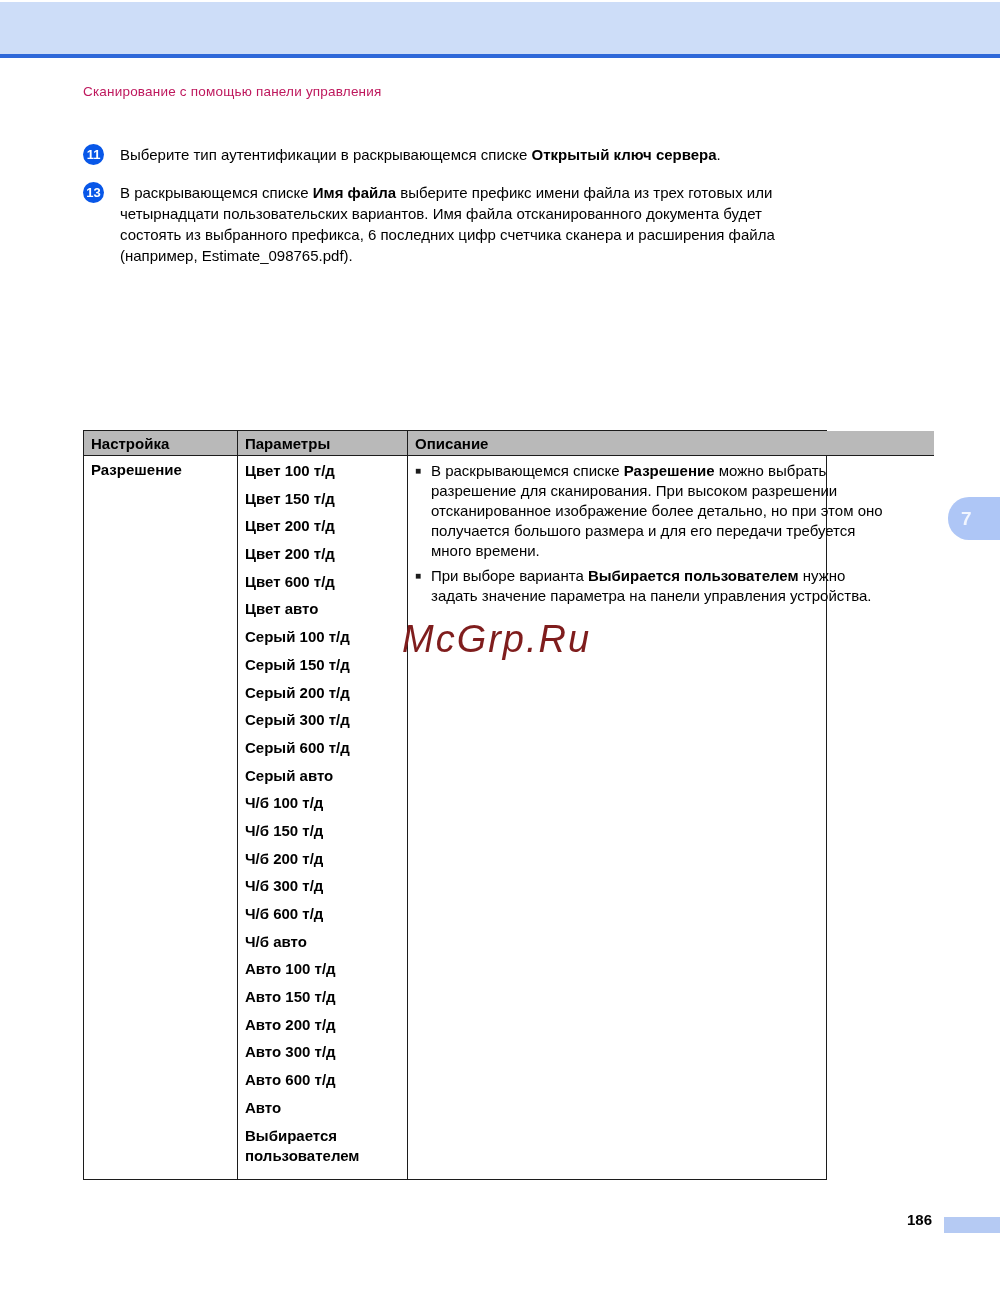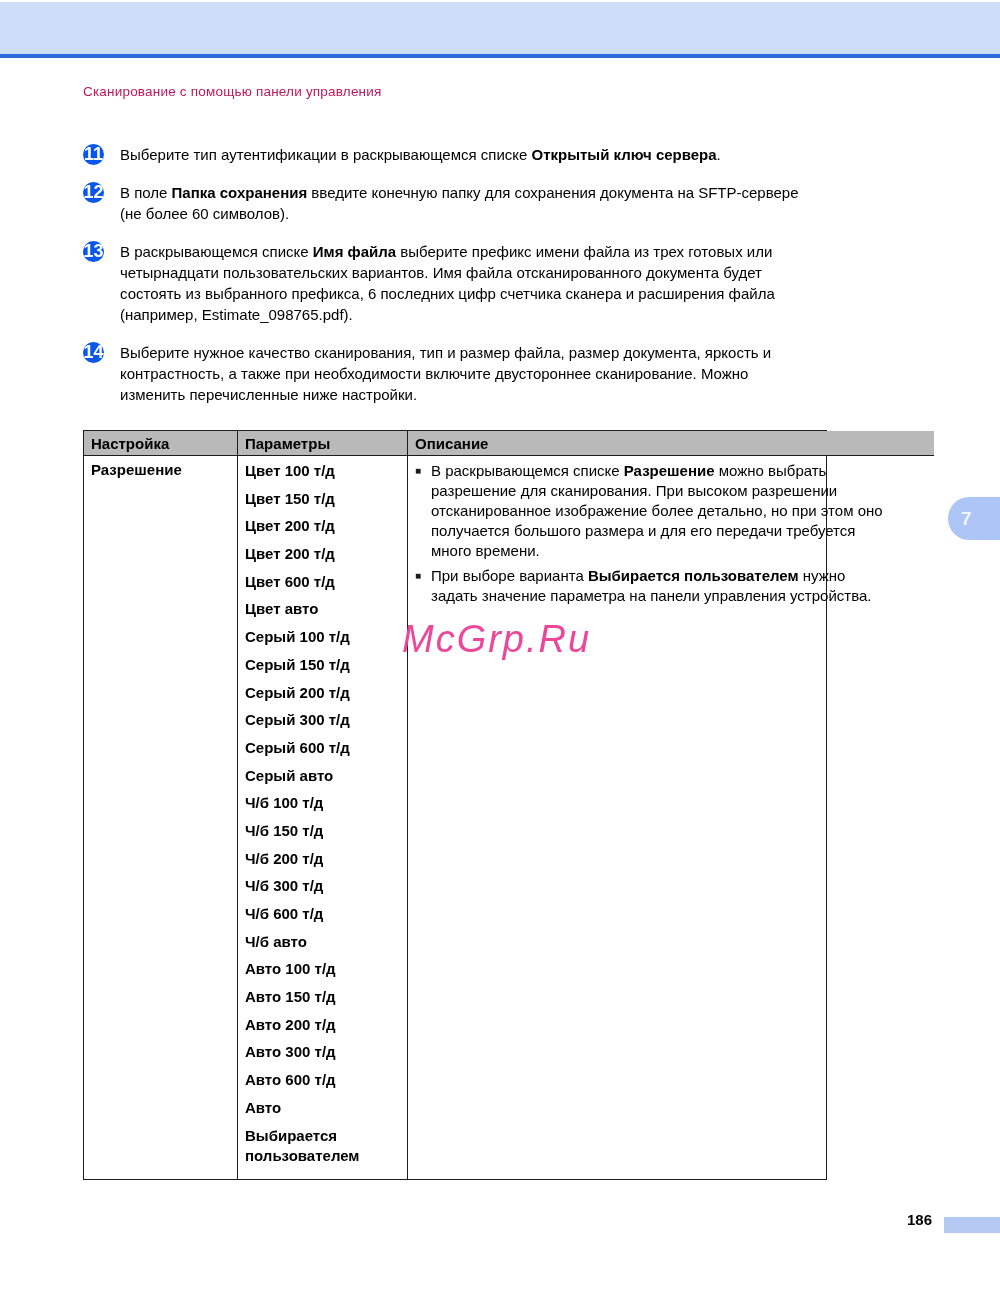--- a/index.html
+++ b/index.html
@@ -22,21 +22,21 @@
   }
 
   .steps {
     position:absolute; left:83px; top:144px; width:870px;
     list-style:none;
   }
   .step { display:flex; margin-bottom:17px; }
   .badge {
     flex:0 0 21px; width:21px; height:21px; margin-right:16px;
     background:#0857e8; border-radius:50%;
-    color:#fff; font-size:18px; font-weight:bold;
+    color:#fff; font-size:13px; font-weight:bold;
     display:flex; align-items:center; justify-content:center;
   }
   .step-text {
     font-size:15px; line-height:21px; white-space:pre-wrap; width:830px;
   }
   .step-text b { font-weight:bold; }
 
   .tbl {
     position:absolute; left:83px; top:430px; width:744px;
     display:grid; grid-template-columns:154px 170px 526px;
@@ -60,21 +60,21 @@
   .bullet-marker {
     flex:0 0 16px; font-size:10px; line-height:20px; color:#1c1c1c;
   }
   .bullet-text {
     font-size:15px; line-height:20px; white-space:pre-wrap;
   }
   .bullet-text b { font-weight:bold; }
 
   .watermark {
     position:absolute; left:402px; top:618px;
-    font-size:38px; font-style:italic; color:#ec4899;
+    font-size:38px; font-style:italic; color:#7f1d1d;
     letter-spacing:2px; z-index:5;
   }
 
   .chapter-tab {
     position:absolute; right:0; top:497px; width:52px; height:43px;
     background:#aec6f6; border-radius:21px 0 0 21px;
     display:flex; align-items:center; z-index:4;
   }
   .chapter-tab span {
     margin-left:13px; color:#f2f6ff; font-size:19px; font-weight:bold;
@@ -97,36 +97,25 @@
   <div class="top-band"></div>
 
   <div class="running-header">Сканирование с помощью панели управления</div>
 
   <ol class="steps">
       <li class="step">
         <span class="badge">11</span>
         <p class="step-text"><span>Выберите тип аутентификации в раскрывающемся списке </span><b>Открытый ключ сервера</b><span>.</span></p>
       </li>
       <li class="step">
-        <span class="badge">12</span>
-        <p class="step-text"><span>В поле </span><b>Папка сохранения</b><span> введите конечную папку для сохранения документа на SFTP-сервере
-(не более 60 символов).</span></p>
-      </li>
-      <li class="step">
         <span class="badge">13</span>
         <p class="step-text"><span>В раскрывающемся списке </span><b>Имя файла</b><span> выберите префикс имени файла из трех готовых или
 четырнадцати пользовательских вариантов. Имя файла отсканированного документа будет
 состоять из выбранного префикса, 6 последних цифр счетчика сканера и расширения файла
 (например, Estimate_098765.pdf).</span></p>
-      </li>
-      <li class="step">
-        <span class="badge">14</span>
-        <p class="step-text"><span>Выберите нужное качество сканирования, тип и размер файла, размер документа, яркость и
-контрастность, а также при необходимости включите двустороннее сканирование. Можно
-изменить перечисленные ниже настройки.</span></p>
       </li>
     </ol>
 
   <div class="tbl">
     <div class="th">Настройка</div>
     <div class="th">Параметры</div>
     <div class="th th-last">Описание</div>
 
     <div class="td setting-cell">Разрешение</div>
     <div class="td params-cell">

